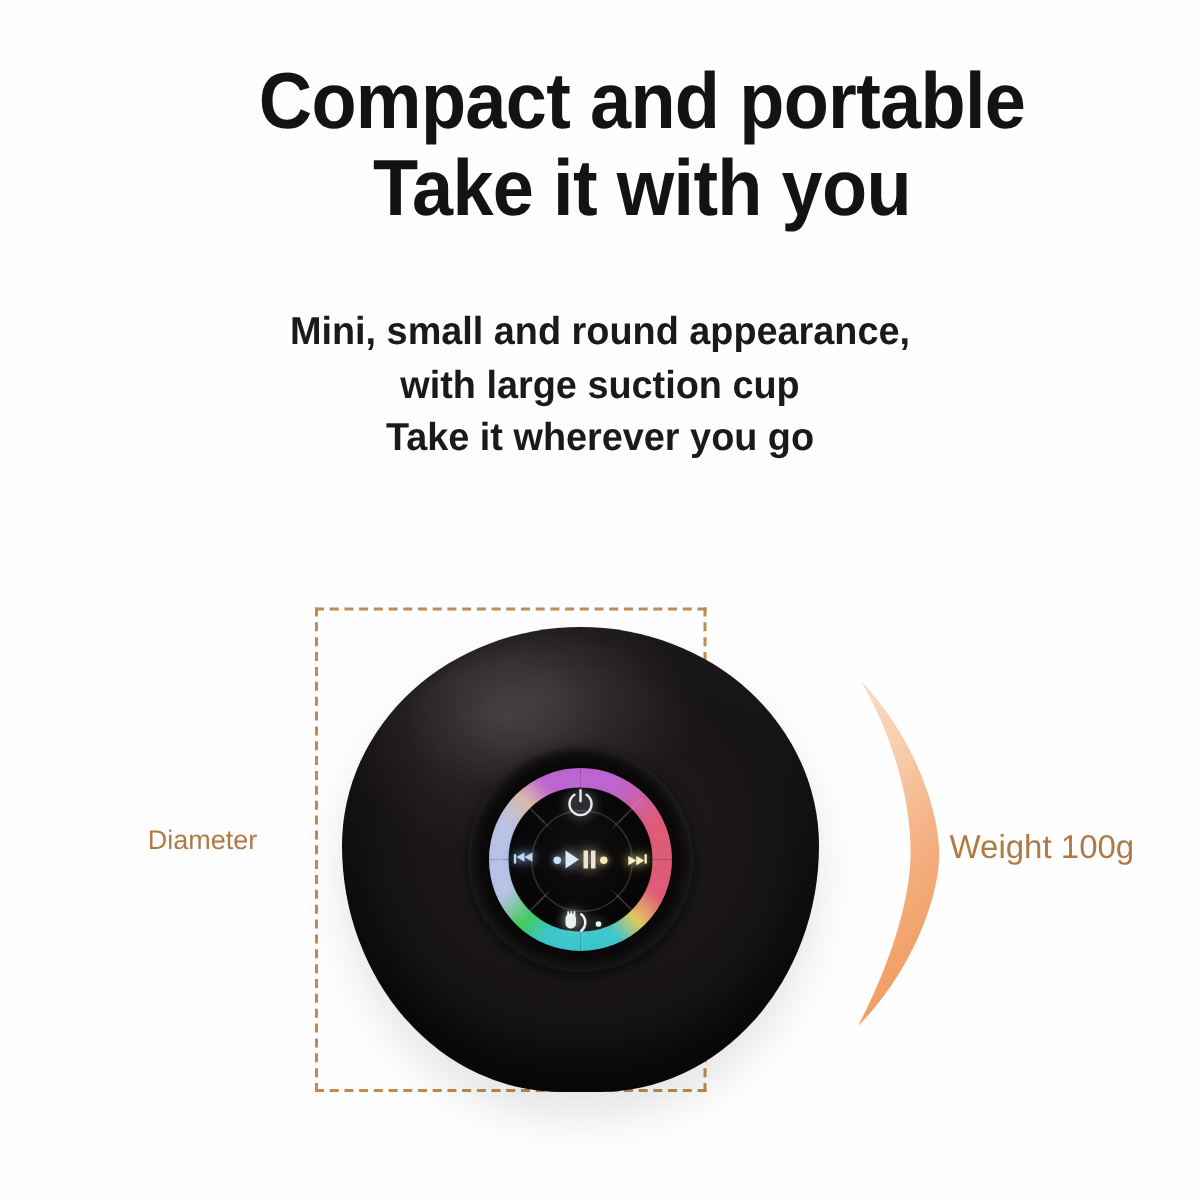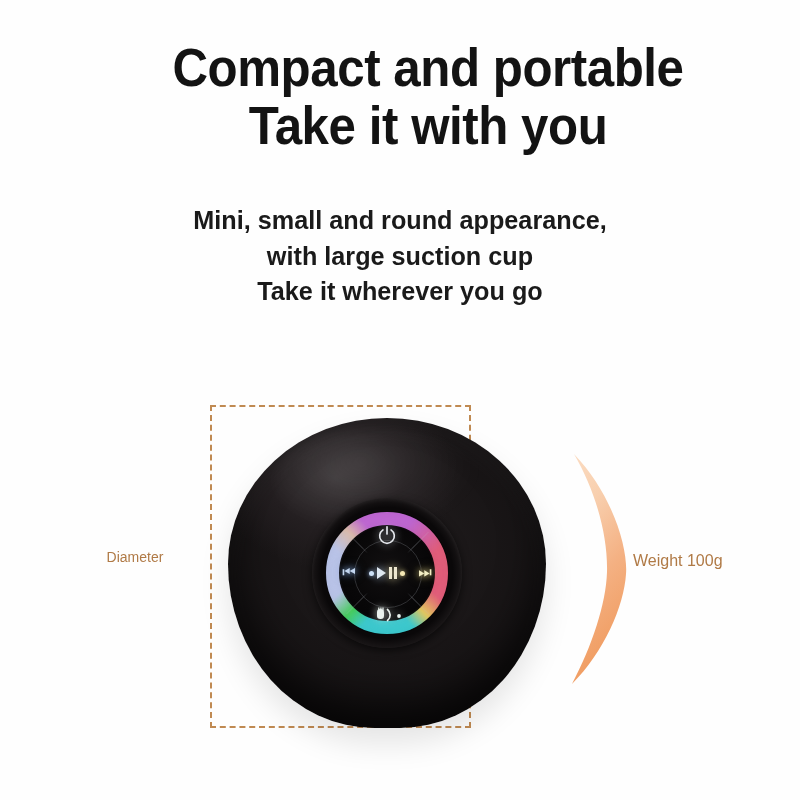--- a/index.html
+++ b/index.html
@@ -74,29 +74,29 @@
   }
 
   
   .label-diameter {
     position: absolute;
     left: 60px;
     top: 548px;
     width: 150px;
     text-align: center;
     color: #b07a46;
-    font-size: 14px;
+    font-size: 18px;
     line-height: 1.42;
   }
   .label-weight {
     position: absolute;
     left: 633px;
     top: 552px;
     color: #b07a46;
-    font-size: 16px;
+    font-size: 22px;
     white-space: nowrap;
   }
 
   
   .weight-arc {
     position: absolute;
     left: 558px;
     top: 448px;
     width: 80px;
     height: 240px;

